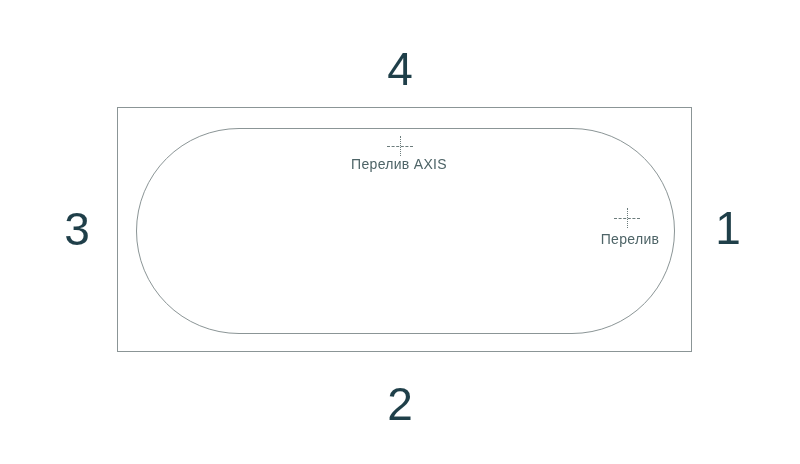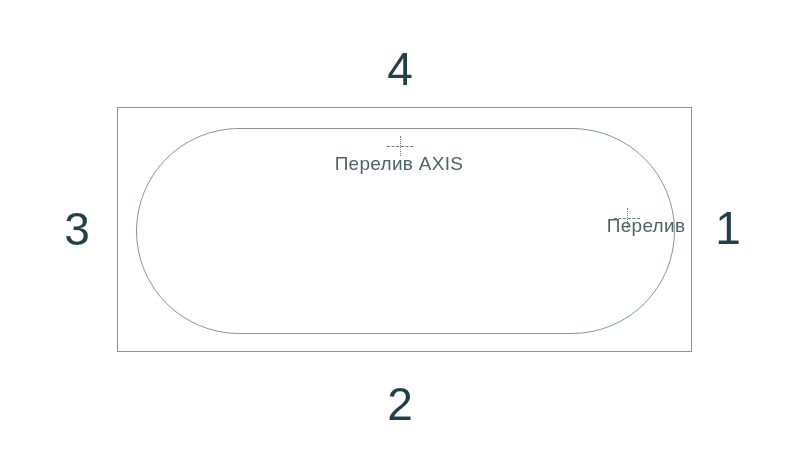--- a/index.html
+++ b/index.html
@@ -66,28 +66,28 @@
     position:absolute;
     top:0; bottom:0; left:50%;
     width:0;
     border-left:1px dotted var(--marker);
   }
   .crosshair.ch-axis{left:400px; top:146px;}
   .crosshair.ch-plain{left:627px; top:218px;}
   .marker-label{
     position:absolute;
     transform:translate(-50%,-50%);
-    font-size:19px;
+    font-size:14px;
     color:var(--label-text);
     letter-spacing:0.3px;
     white-space:nowrap;
     user-select:none;
   }
   .marker-label.ml-axis{left:399px; top:164px;}
-  .marker-label.ml-plain{left:630px; top:226px;margin-left:16px;}
+  .marker-label.ml-plain{left:630px; top:239px;}
 </style>
 </head>
 <body>
 
 <div class="stage">
 
   <div class="outer-rect"></div>
 
   <div class="basin"></div>
 

